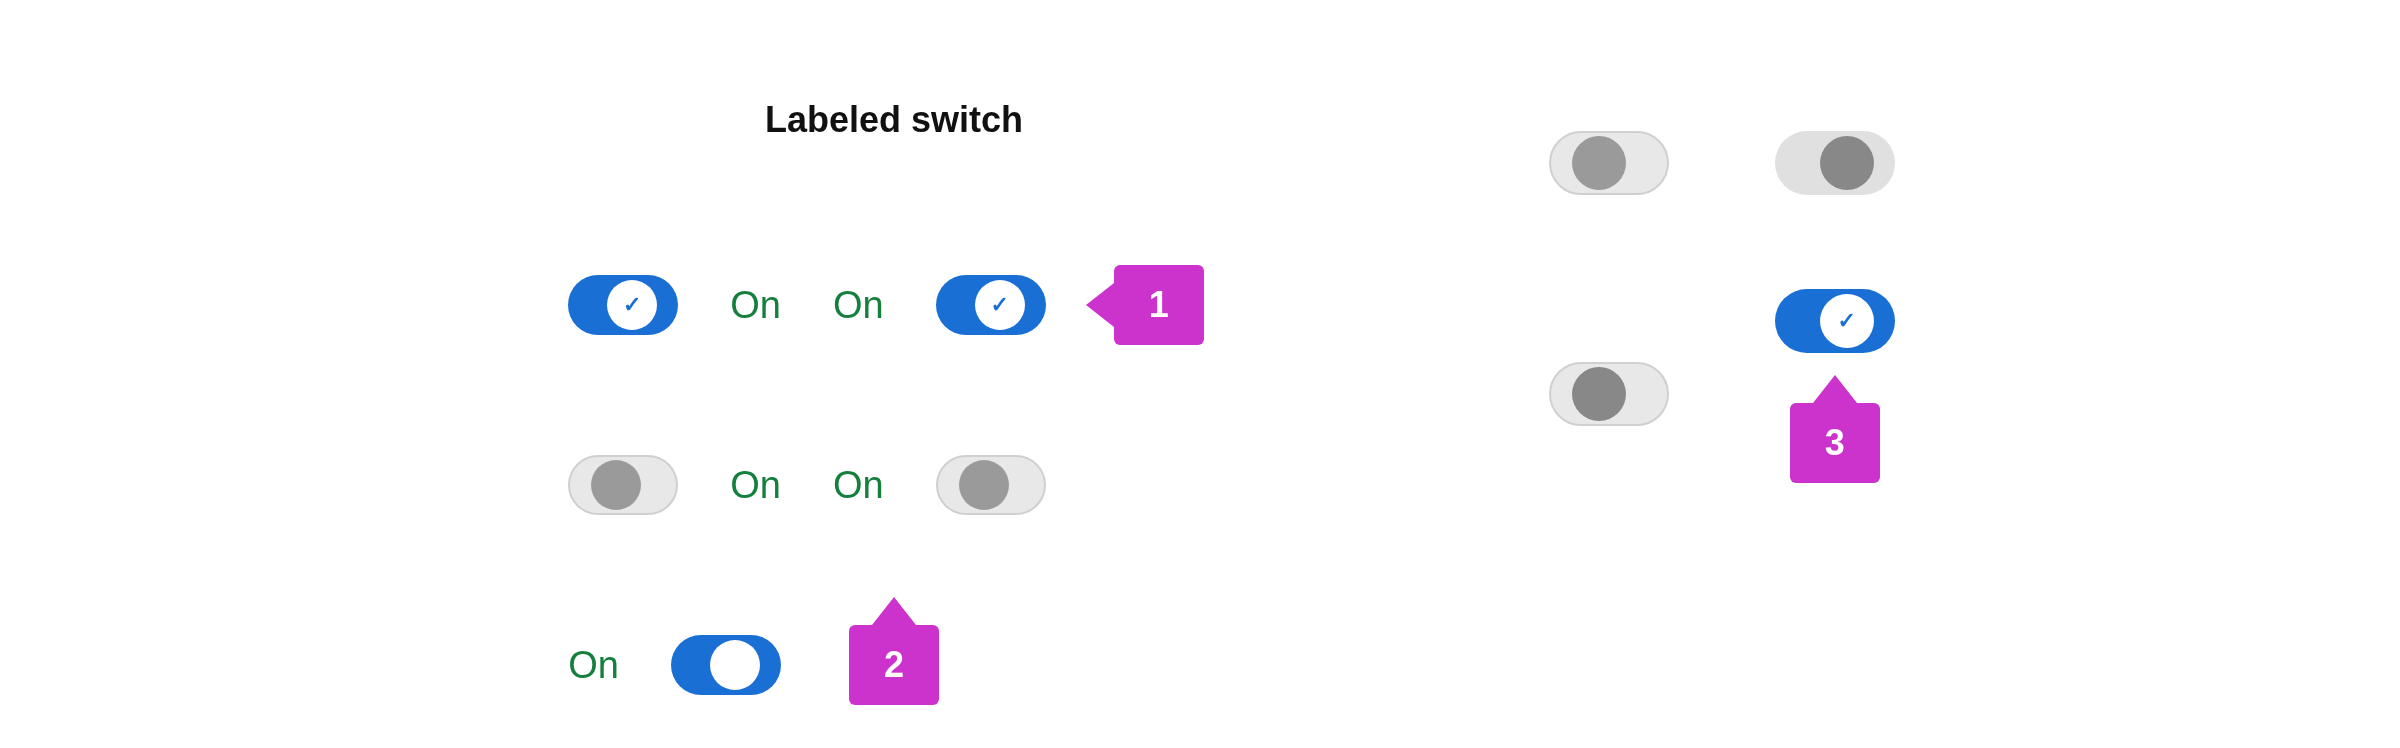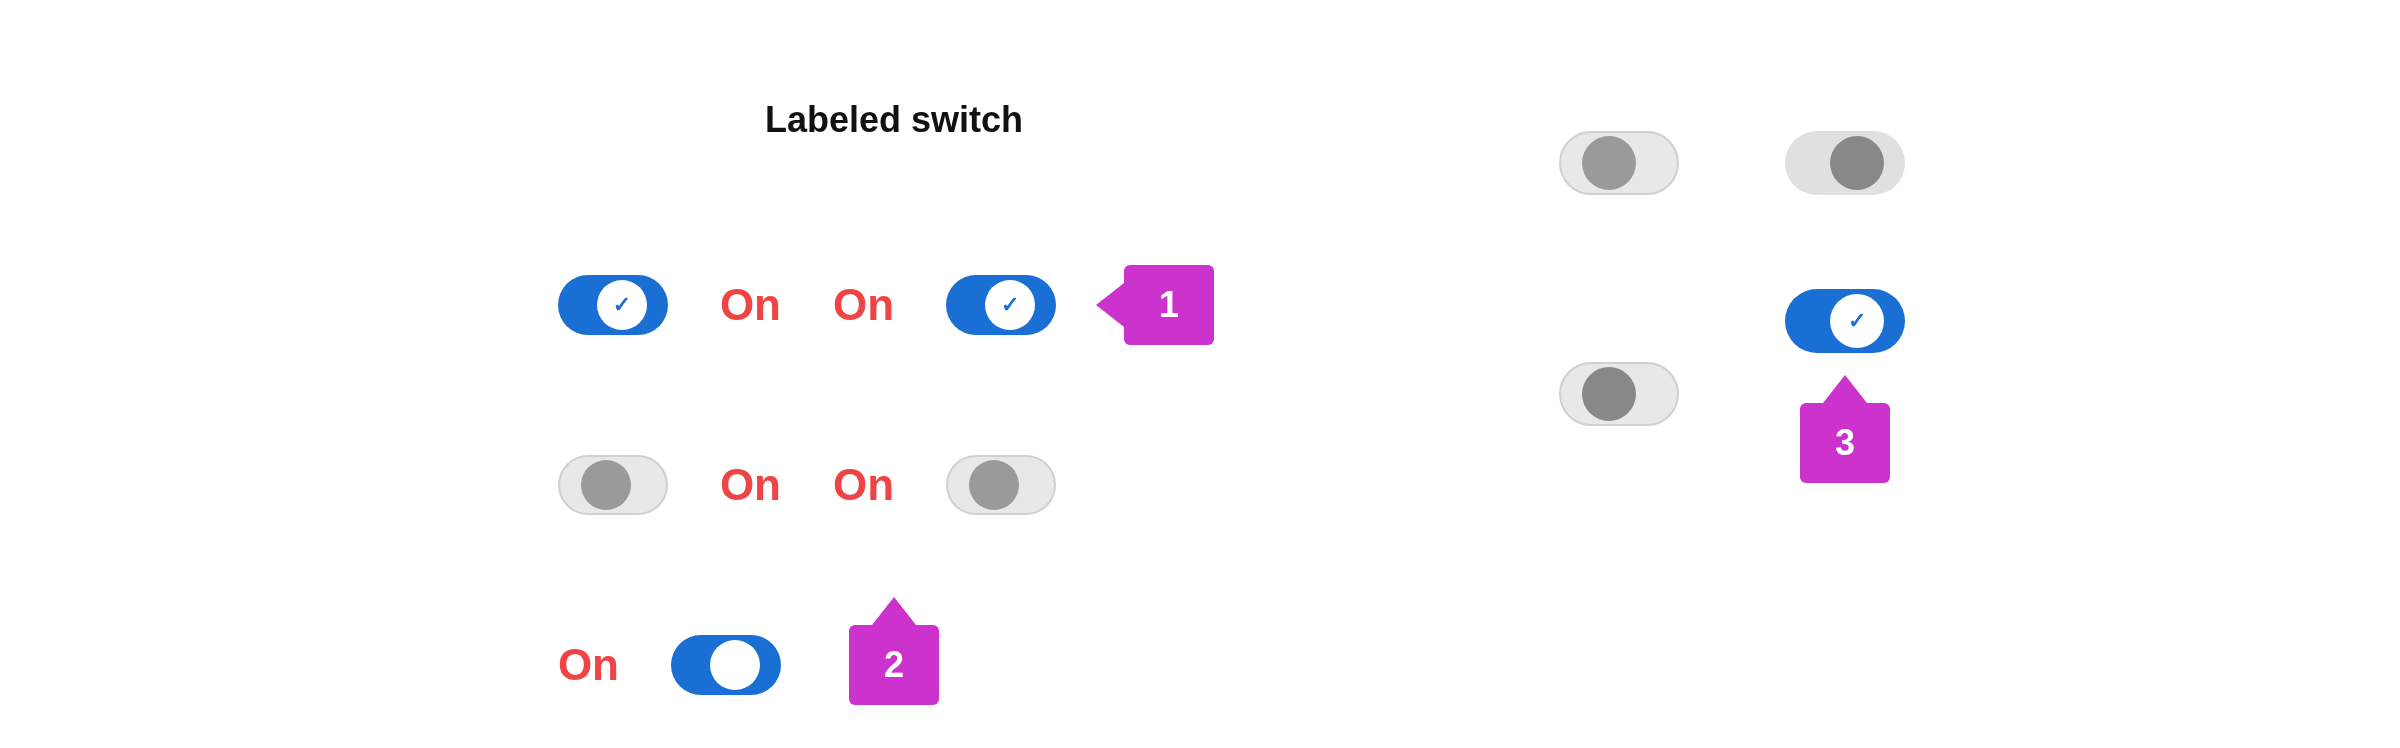--- a/index.html
+++ b/index.html
@@ -109,23 +109,23 @@
 
     
     .checkmark {
       color: #1a6fd4;
       font-size: 22px;
       font-weight: 900;
     }
 
     
     .on-label {
-      font-size: 44px;
-      font-weight: 700;
-      color: #ef4444;
+      font-size: 38px;
+      font-weight: 400;
+      color: #15803d;
     }
 
     
     .callout-badge {
       position: relative;
       display: inline-flex;
       align-items: center;
       justify-content: center;
     }
 

